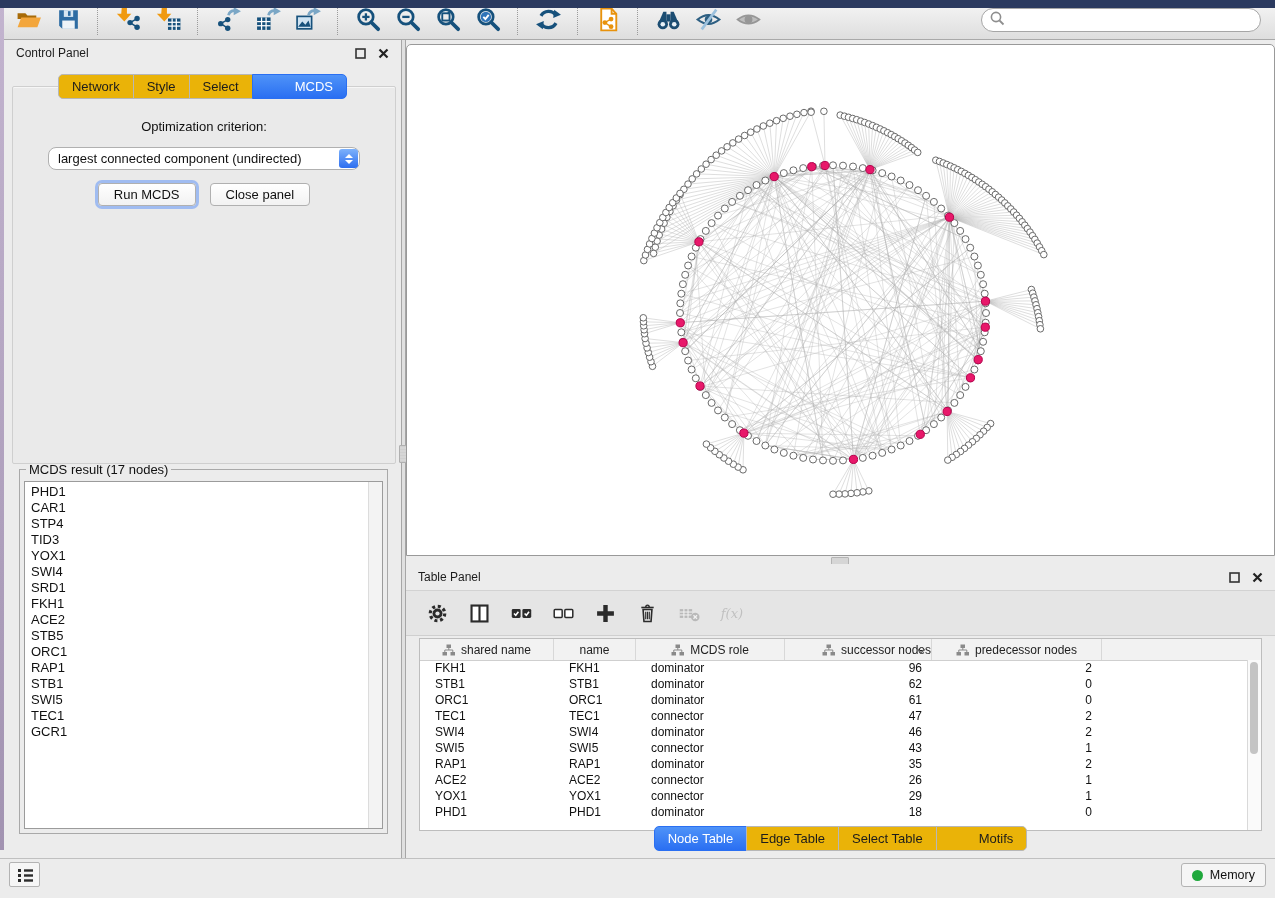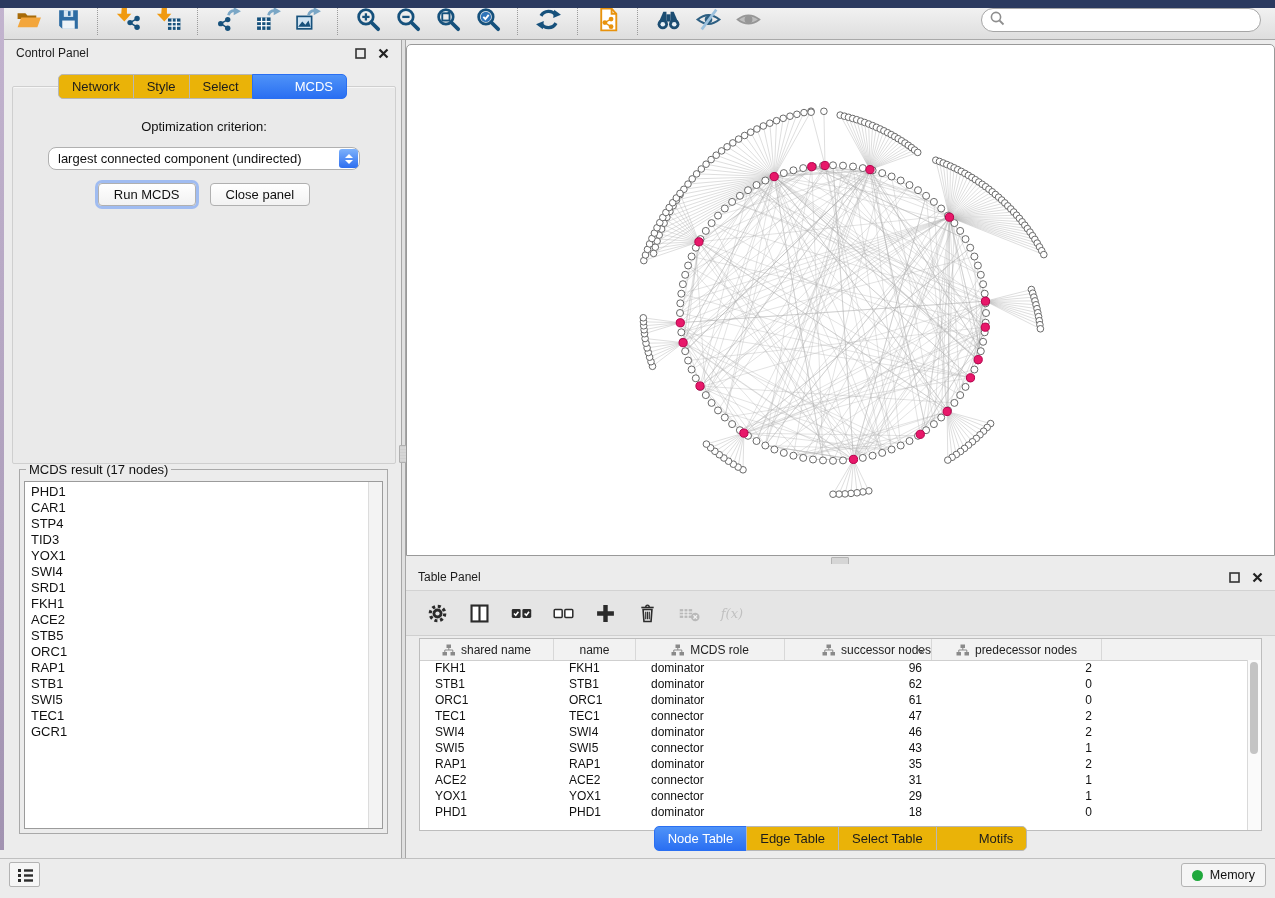--- a/index.html
+++ b/index.html
@@ -1305,21 +1305,21 @@
           <div class="td l" style="width: 134px;">RAP1</div>
           <div class="td l" style="width: 82px;">RAP1</div>
           <div class="td l" style="width: 149px;">dominator</div>
           <div class="td r" style="width: 147px;">35</div>
           <div class="td r" style="width: 170px;">2</div>
         </div>
         <div class="tr">
           <div class="td l" style="width: 134px;">ACE2</div>
           <div class="td l" style="width: 82px;">ACE2</div>
           <div class="td l" style="width: 149px;">connector</div>
-          <div class="td r" style="width: 147px;">31</div>
+          <div class="td r" style="width: 147px;">26</div>
           <div class="td r" style="width: 170px;">1</div>
         </div>
         <div class="tr">
           <div class="td l" style="width: 134px;">YOX1</div>
           <div class="td l" style="width: 82px;">YOX1</div>
           <div class="td l" style="width: 149px;">connector</div>
           <div class="td r" style="width: 147px;">29</div>
           <div class="td r" style="width: 170px;">1</div>
         </div>
         <div class="tr">

